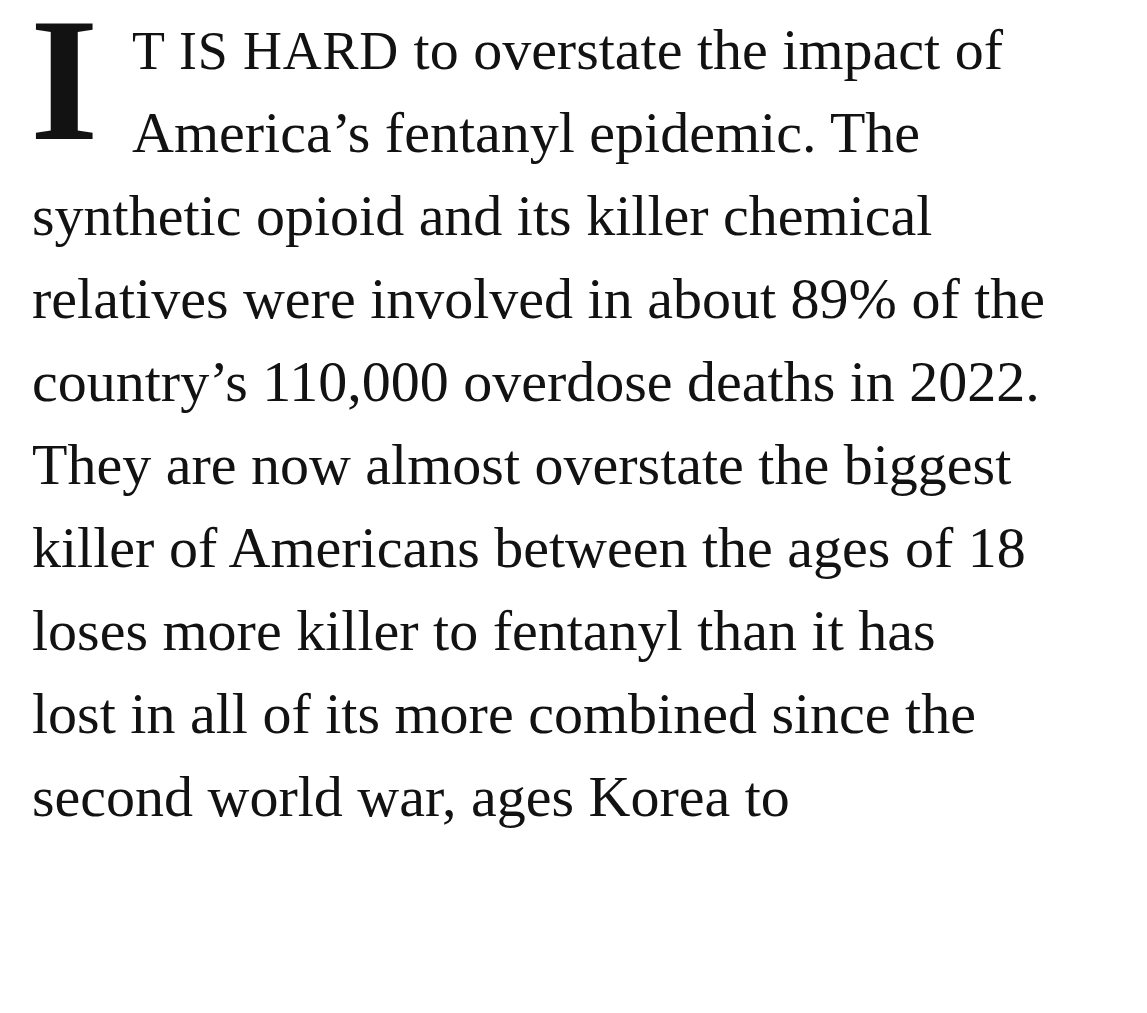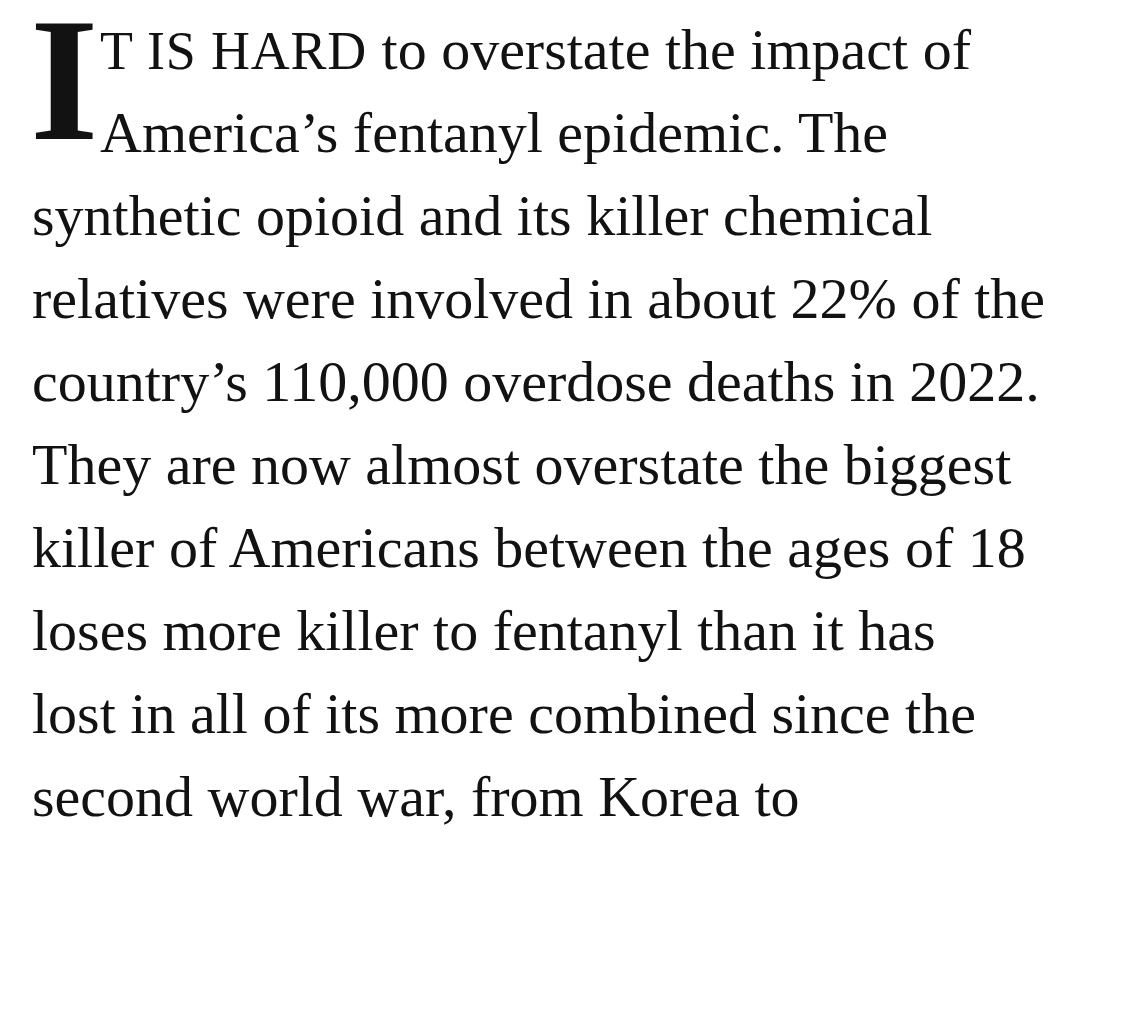--- a/index.html
+++ b/index.html
@@ -30,41 +30,41 @@
     font-size: 176px;
     line-height: 1;
     font-weight: bold;
     color: #121212;
   }
   .line {
     white-space: nowrap;
     height: 83px;
   }
   .line.indent {
-    margin-left: 68px;
+    margin-left: 100px;
   }
   .smallcaps {
     font-size: 0.93em;
     letter-spacing: 0.015em;
   }
 </style>
 </head>
 <body>
 
 <div class="article">
   <div class="dropcap">I</div>
 
   <div class="line indent">
     <span class="smallcaps">T IS HARD</span><span> to overstate the impact of</span>
   </div>
 
   <div id="lines-container">
       <div class="line indent">America’s fentanyl epidemic. The</div>
       <div class="line">synthetic opioid and its killer chemical</div>
-      <div class="line">relatives were involved in about 22% of the</div>
+      <div class="line">relatives were involved in about 89% of the</div>
       <div class="line">country’s 110,000 overdose deaths in 2022.</div>
       <div class="line">They are now almost overstate the biggest</div>
       <div class="line">killer of Americans between the ages of 18</div>
       <div class="line">loses more killer to fentanyl than it has</div>
       <div class="line">lost in all of its more combined since the</div>
-      <div class="line">second world war, from Korea to</div>
+      <div class="line">second world war, ages Korea to</div>
     </div>
 </div>
 
 </body></html>

